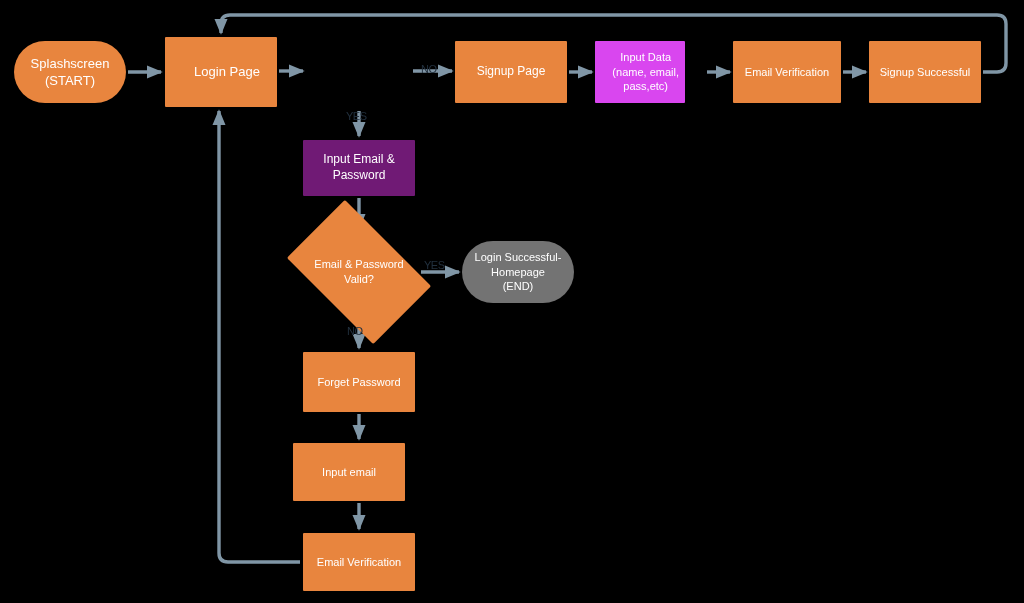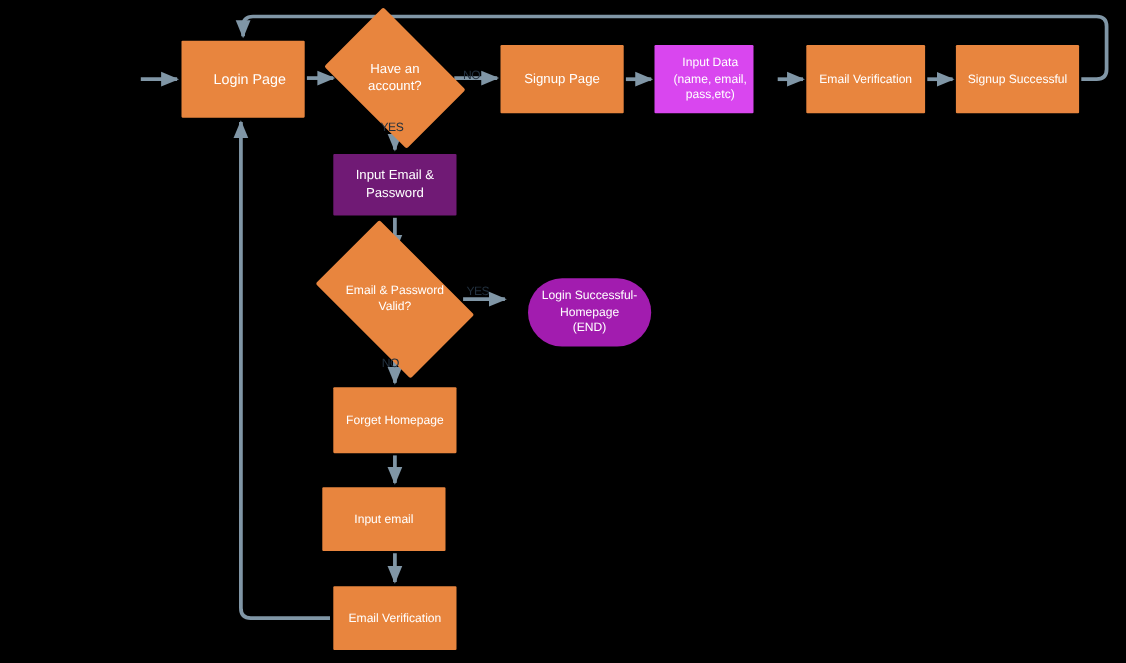--- a/index.html
+++ b/index.html
@@ -92,27 +92,26 @@
       <path d="M 359 111 L 359 136"></path>
       <path d="M 359 198 L 359 228"></path>
       <path d="M 421 272 L 459 272"></path>
       <path d="M 359 315 L 359 348"></path>
       <path d="M 359 414 L 359 439"></path>
       <path d="M 359 503 L 359 529"></path>
       <path d="M 300 562 L 228 562 Q 219 562 219 553 L 219 118 Q 219 111 219 111"></path>
     </g>
   </svg>
 
+<div class="node n-terminal" style="left: 14px; top: 41px; width: 112px; height: 62px; font-size: 13px; color: rgb(255, 255, 255); background: rgb(232, 133, 62);">
+      <span class="txt">Splashscreen
+(START)</span>
+    </div>
     <div class="node n-process" style="left: 165px; top: 37px; width: 112px; height: 70px; font-size: 13px; color: rgb(255, 255, 255); background: rgb(232, 133, 62); padding-left: 12px;">
       <span class="txt">Login Page</span>
-    </div>
-    <div class="node n-decision" style="left: 306px; top: 33px; width: 106px; height: 76px; font-size: 12px; color: rgb(255, 255, 255);">
-      <div class="dia" style="background: rgb(232, 133, 62);"></div>
-      <span class="txt">Have an
-account?</span>
     </div>
     <div class="node n-process" style="left: 455px; top: 41px; width: 112px; height: 62px; font-size: 12px; color: rgb(255, 255, 255); background: rgb(232, 133, 62);">
       <span class="txt">Signup Page</span>
     </div>
     <div class="node n-process" style="left: 595px; top: 41px; width: 90px; height: 62px; font-size: 11px; color: rgb(255, 255, 255); background: #d946ef; justify-content: flex-end;">
       <span class="txt">Input Data
 (name, email,
 pass,etc)</span>
     </div>
     <div class="node n-process" style="left: 733px; top: 41px; width: 108px; height: 62px; font-size: 11px; color: rgb(255, 255, 255); background: rgb(232, 133, 62);">
@@ -123,27 +122,27 @@
     </div>
     <div class="node n-process" style="left: 303px; top: 140px; width: 112px; height: 56px; font-size: 12px; color: rgb(255, 255, 255); background: #701a75;">
       <span class="txt">Input Email &amp;
 Password</span>
     </div>
     <div class="node n-decision" style="left: 298px; top: 231px; width: 122px; height: 82px; font-size: 11px; color: rgb(255, 255, 255);">
       <div class="dia" style="background: rgb(232, 133, 62);"></div>
       <span class="txt">Email &amp; Password
 Valid?</span>
     </div>
-    <div class="node n-terminal" style="left: 480px; top: 241px; width: 112px; height: 62px; font-size: 11px; color: rgb(255, 255, 255); background: #a21caf; margin-top: 12px;">
+    <div class="node n-terminal" style="left: 462px; top: 241px; width: 112px; height: 62px; font-size: 11px; color: rgb(255, 255, 255); background: #737373;">
       <span class="txt">Login Successful-
 Homepage
 (END)</span>
     </div>
     <div class="node n-process" style="left: 303px; top: 352px; width: 112px; height: 60px; font-size: 11px; color: rgb(255, 255, 255); background: rgb(232, 133, 62);">
-      <span class="txt">Forget Homepage</span>
+      <span class="txt">Forget Password</span>
     </div>
     <div class="node n-process" style="left: 293px; top: 443px; width: 112px; height: 58px; font-size: 11px; color: rgb(255, 255, 255); background: rgb(232, 133, 62);">
       <span class="txt">Input email</span>
     </div>
     <div class="node n-process" style="left: 303px; top: 533px; width: 112px; height: 58px; font-size: 11px; color: rgb(255, 255, 255); background: rgb(232, 133, 62);">
       <span class="txt">Email Verification</span>
     </div>
     <div class="edge-label" style="left: 421px; top: 63px; font-size: 11px; color: rgb(34, 48, 62);">NO</div>
     <div class="edge-label" style="left: 346px; top: 110px; font-size: 11px; color: rgb(34, 48, 62);">YES</div>
     <div class="edge-label" style="left: 424px; top: 259px; font-size: 11px; color: rgb(34, 48, 62);">YES</div>

